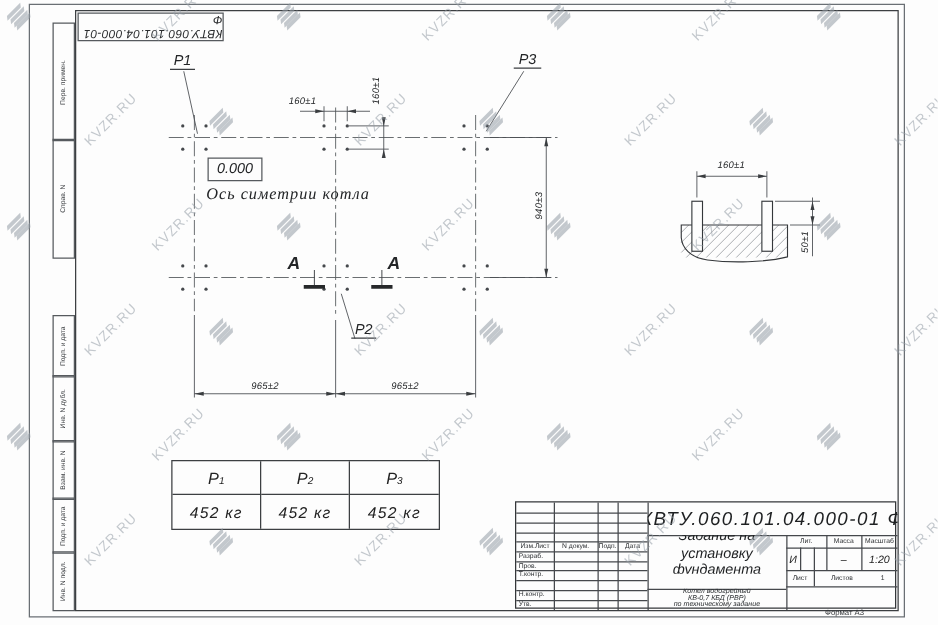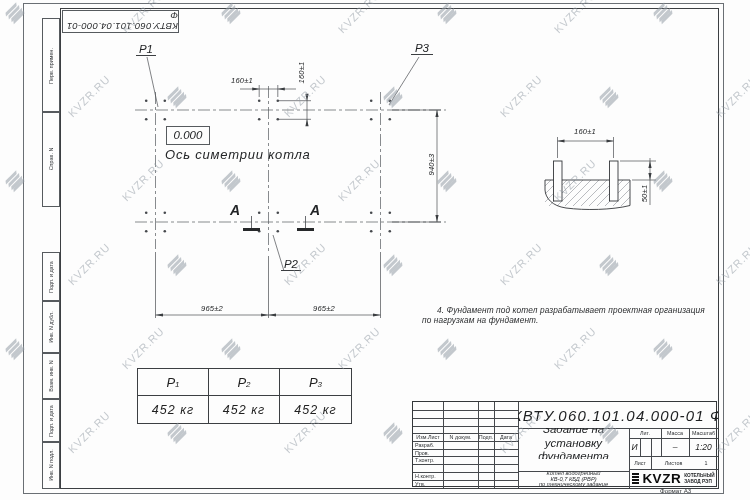--- a/index.html
+++ b/index.html
@@ -207,37 +207,36 @@
     <rect x="609.5" y="161" width="8.5" height="40" fill="#fdfdfd" stroke="#34373a" stroke-width="0.9"></rect>
   </g>
 </svg>
 
 <div class="txt-layer">
   <div class="dwg p-label" style="left:136px;top:43px;width:20px;">P1</div>
   <div class="dwg p-label" style="left:411px;top:42px;width:22px;">P3</div>
   <div class="dwg p-label" style="left:281px;top:258px;width:20px;">P2</div>
 
   <div class="dwg elev-box" style="left:166px;top:126px;width:42px;height:17px;">0.000</div>
-  <div class="dwg axis-label" style="left:165px;top:147px;">Ось симетрии котла</div>
+  <div class="dwg axis-label" style="left:165px;top:147px;font-family:Liberation Serif, serif;">Ось симетрии котла</div>
 
   <div class="dwg dim" style="left:222px;top:76px;width:40px;">160±1</div>
   <div class="dwg dim rot" style="left:283px;top:68px;width:36px;">160±1</div>
   <div class="dwg dim rot" style="left:413px;top:160px;width:36px;">940±3</div>
   <div class="dwg dim" style="left:192px;top:304px;width:40px;">965±2</div>
   <div class="dwg dim" style="left:304px;top:304px;width:40px;">965±2</div>
 
   <div class="dwg cut-letter" style="left:230px;top:202px;">А</div>
   <div class="dwg cut-letter" style="left:310px;top:202px;">А</div>
 
   <div class="dwg dim" style="left:565px;top:127px;width:40px;">160±1</div>
   <div class="dwg dim rot" style="left:627px;top:189px;width:34px;">50±1</div>
 </div>
 
 <div class="notes">
-  <div>4. Фундамент под котел разрабатывает проектная организация по нагрузкам на фундамент.</div>
 </div>
 
 <div class="load-table">
   <div class="lt-col" style="left:0;">
     <div class="lt-head">
         <span>P</span>
         <span class="psub">1</span>
       </div>
     <div class="lt-val">452 кг</div>
   </div>
@@ -314,33 +313,20 @@
   <div class="tb-cell tb-small" style="left:248px;top:26px;width:28px;height:10px;">Масса</div>
   <div class="tb-cell tb-small" style="left:276px;top:26px;width:29px;height:10px;">Масштаб</div>
   <div class="tb-cell tb-value" style="left:216px;top:36px;width:11px;height:18px;">И</div>
   <div class="tb-cell tb-value" style="left:248px;top:36px;width:28px;height:18px;">–</div>
   <div class="tb-cell tb-value" style="left:276px;top:36px;width:29px;height:18px;">1:20</div>
 
   <div class="tb-cell tb-small" style="left:216px;top:54px;width:22px;height:13px;">Лист</div>
   <div class="tb-cell tb-small" style="left:238px;top:54px;width:45px;height:13px;">Листов</div>
   <div class="tb-cell tb-small" style="left:283px;top:54px;width:20px;height:13px;">1</div>
 
-  <div class="tb-cell logo-cell" style="left:216px;top:67px;width:89px;height:19px;">
-    <span class="logo-bars">
-        <i></i>
-        <i></i>
-        <i></i>
-        <i></i>
-      </span>
-    <span class="logo-kvzr">KVZR</span>
-    <span class="logo-sub">
-      <span>КОТЕЛЬНЫЙ</span>
-      <span>ЗАВОД РЭП</span>
-    </span>
-  </div>
 </div>
 
 <div class="format-label">Формат А3</div>
 
 <div id="wm-layer">
     <div class="wm-icon" style="left: 8px; top: 6px;">
       <div class="wm-bar"></div>
       <div class="wm-bar"></div>
       <div class="wm-bar"></div>
       <div class="wm-bar"></div>

